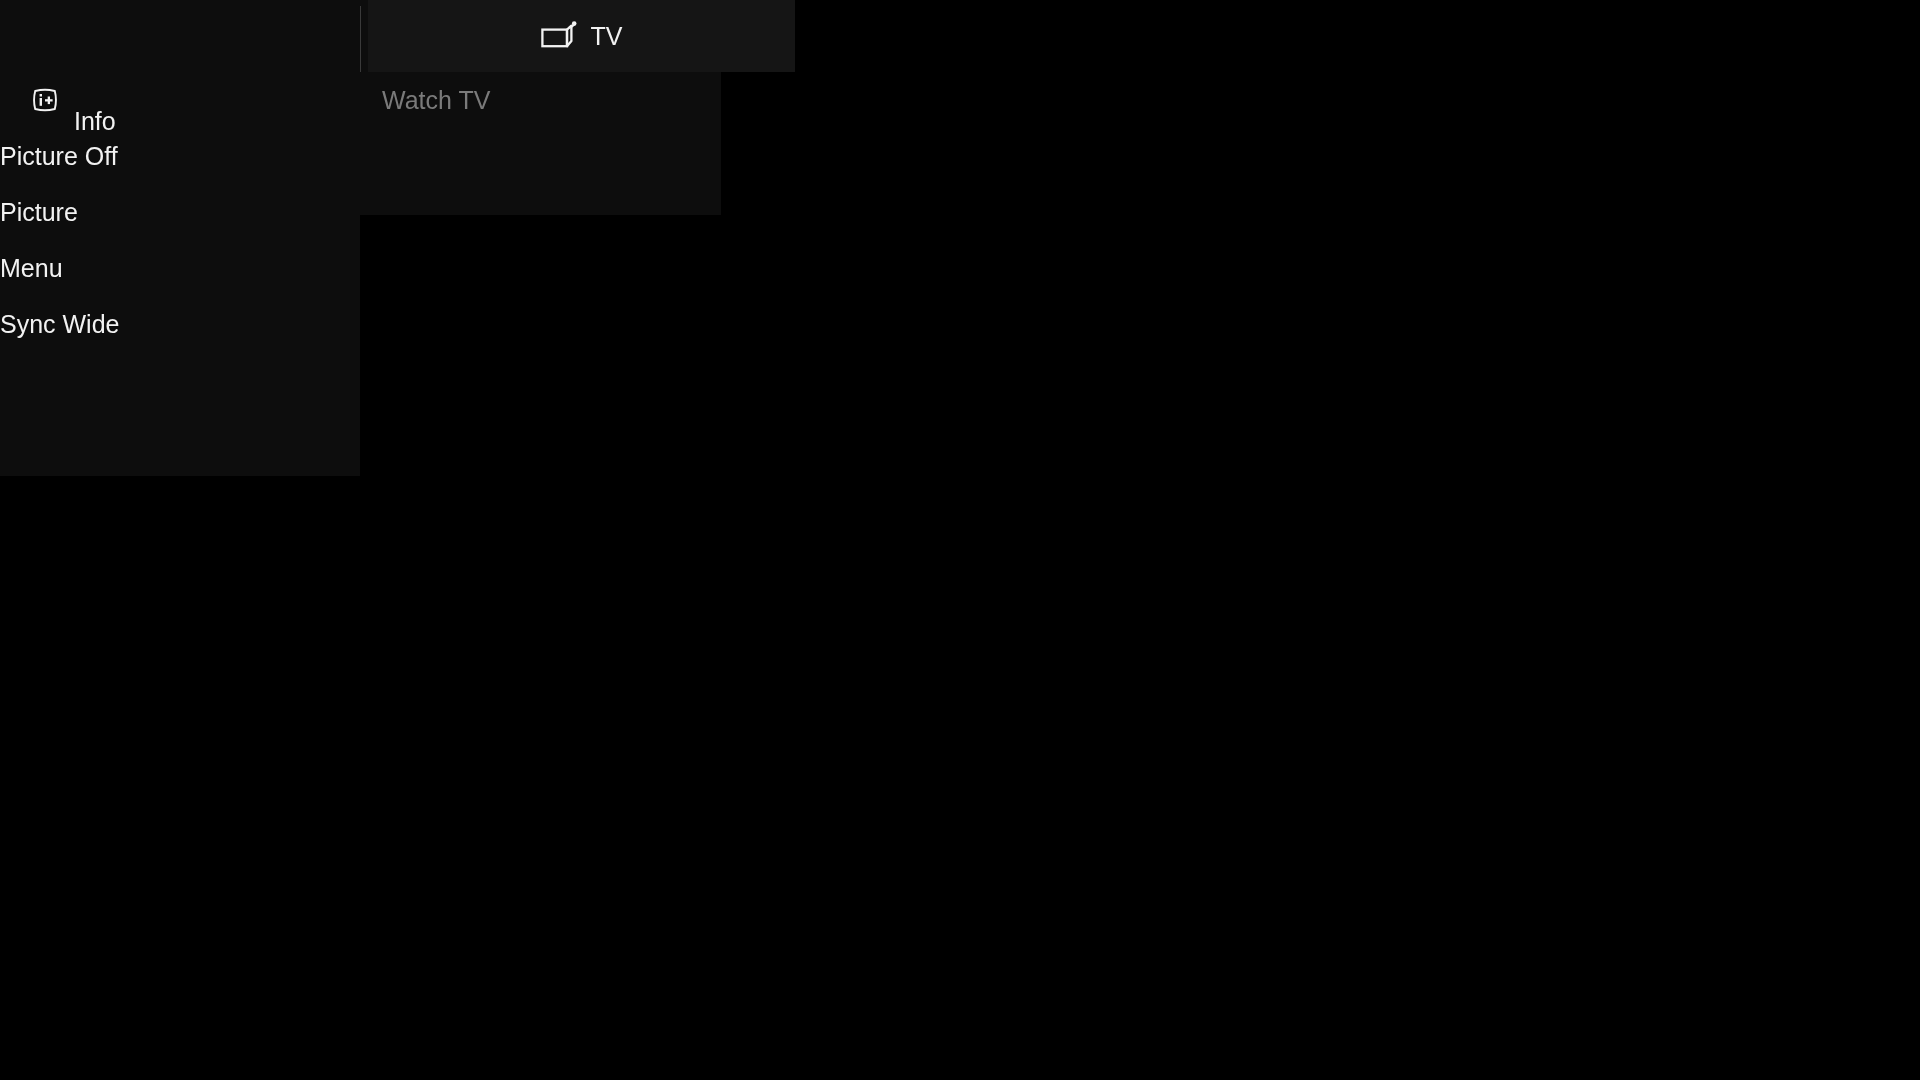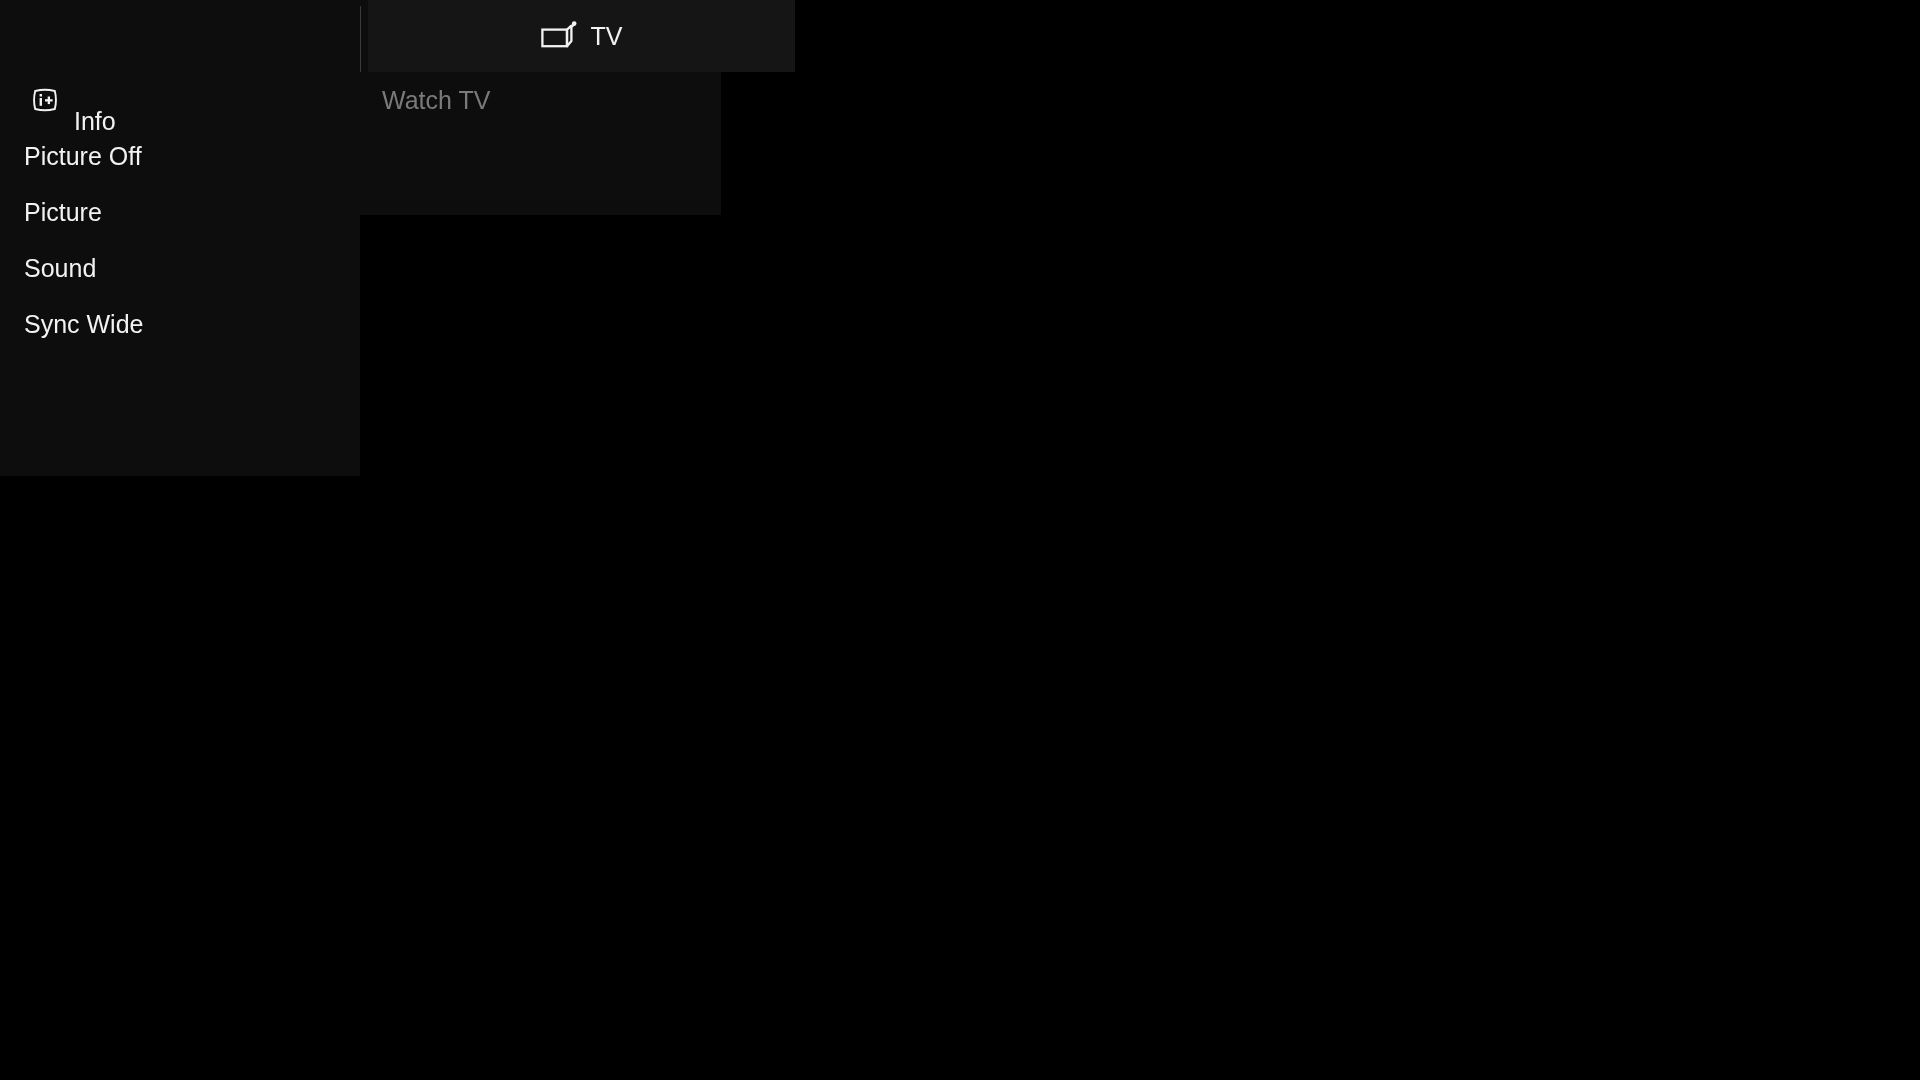--- a/index.html
+++ b/index.html
@@ -81,21 +81,20 @@
     color: #f2f2f2;
     font-size: 25px;
     line-height: 1;
     white-space: nowrap;
   }
   .menu-row.has-icon .row-label {
     margin-left: 16px;
     margin-top: 42px;
   }
   .menu-row.no-icon .row-label {
-    margin-left: 24px;
   }
   .menu-row.selected {
     background: #b0b0b0;
   }
   .menu-row.selected .row-label {
     color: #1a1a1a;
   }
 
   
   #right-panel {
@@ -185,21 +184,21 @@
       <div class="menu-row no-icon">
         <span class="row-label">Picture Off</span>
       </div>
 
       <div class="menu-row no-icon">
         <span class="row-label">Picture</span>
       </div>
 
 
       <div class="menu-row no-icon">
-        <span class="row-label">Sound</span>
+        <span class="row-label">Menu</span>
       </div>
 
       <div class="menu-row no-icon">
         <span class="row-label">Sync Wide</span>
       </div>
 
     </div>
   </div>
 
   <div id="right-panel">

